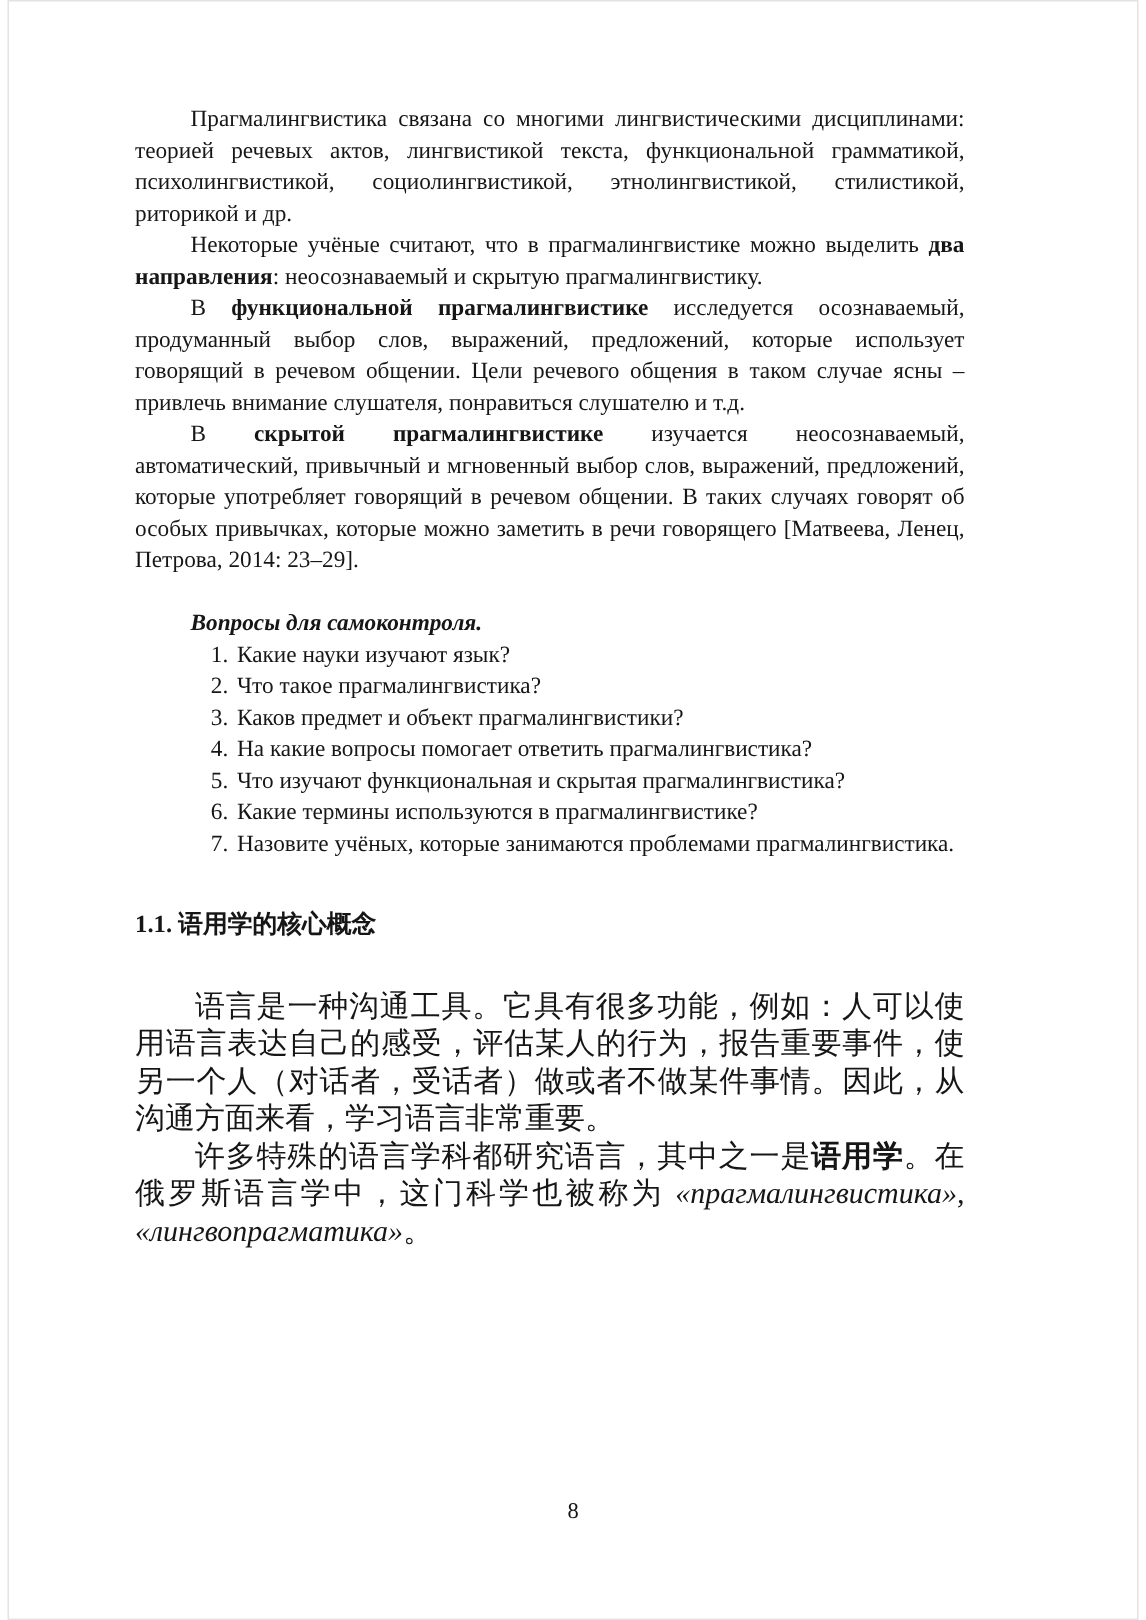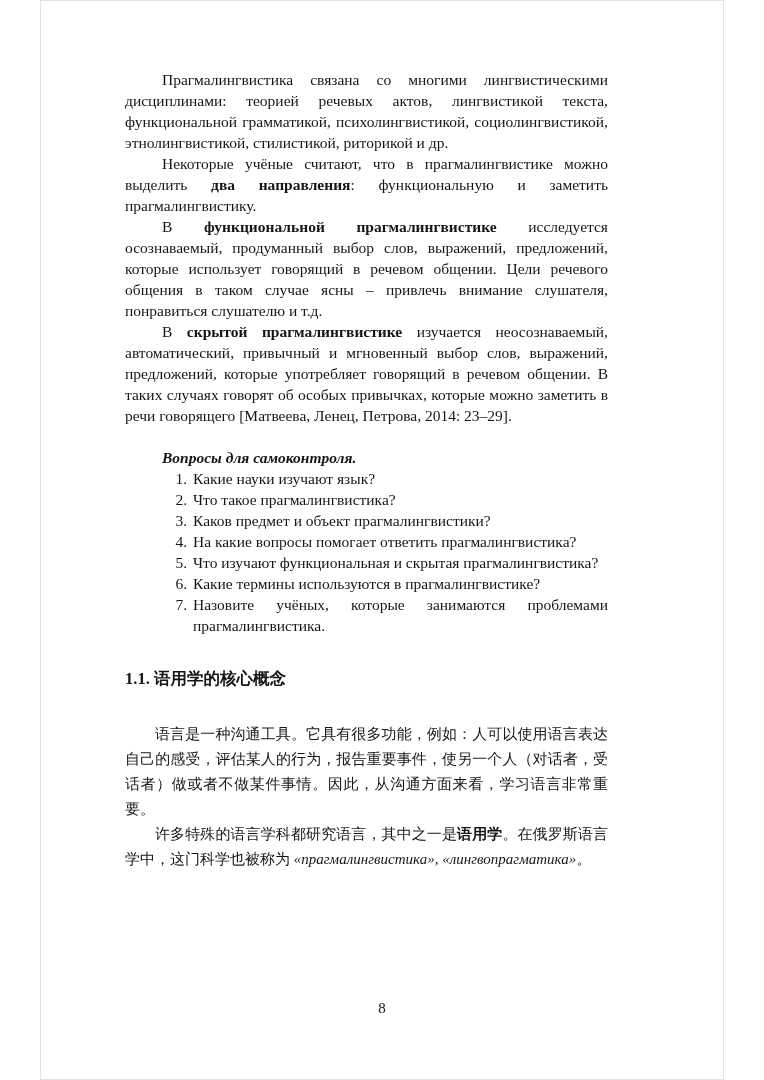--- a/index.html
+++ b/index.html
@@ -1,18 +1,18 @@
 <!DOCTYPE html>
 <html><head>
 <meta charset="utf-8">
 <style>
   * { margin: 0; padding: 0; box-sizing: border-box; }
   html, body { background: #ffffff; }
   .page {
-    width: 684px;
+    width: 754px;
     height: 1080px;
     margin: 0 auto;
     background: #ffffff;
     border: 1px solid #e3e3e3;
     font-family: "Liberation Serif", "DejaVu Serif", serif;
     color: #161616;
     position: relative;
     padding: 68px 115px 0 84px;
     overflow: hidden;
   }
@@ -44,21 +44,21 @@
     padding-left: 2px;
   }
   .cn-heading {
     margin-top: 32px;
     font-size: 16.5px;
     line-height: 22px;
     font-weight: bold;
   }
   .cn-block { margin-top: 32px; }
   .cn-para {
-    font-size: 15px;
+    font-size: 20px;
     line-height: 25px;
     text-align: justify;
     text-indent: 2em;
   }
   .cn-para b { font-weight: bold; }
   .cn-para i { font-style: italic; }
   .page-number {
     position: absolute;
     bottom: 62px;
     left: 0;
@@ -68,21 +68,21 @@
   }
 </style>
 </head>
 <body>
 
 <div class="page">
 
   <div class="body-text">
     <p class="para"><span>Прагмалингвистика связана со многими лингвистическими дисциплинами: теорией речевых актов, лингвистикой текста, функциональной грамматикой, психолингвистикой, социолингвистикой, этнолингвистикой, стилистикой, риторикой и др.</span></p>
 
-    <p class="para"><span>Некоторые учёные считают, что в прагмалингвистике можно выделить </span><b>два направления</b><span>: функциональную и заметить прагмалингвистику.</span></p>
+    <p class="para"><span>Некоторые учёные считают, что в прагмалингвистике можно выделить </span><b>два направления</b><span>: неосознаваемый и скрытую прагмалингвистику.</span></p>
 
     <p class="para"><span>В </span><b>функциональной прагмалингвистике</b><span> исследуется осознаваемый, продуманный выбор слов, выражений, предложений, которые использует говорящий в речевом общении. Цели речевого общения в таком случае ясны – привлечь внимание слушателя, понравиться слушателю и т.д.</span></p>
 
     <p class="para"><span>В </span><b>скрытой прагмалингвистике</b><span> изучается неосознаваемый, автоматический, привычный и мгновенный выбор слов, выражений, предложений, которые употребляет говорящий в речевом общении. В таких случаях говорят об особых привычках, которые можно заметить в речи говорящего [Матвеева, Ленец, Петрова, 2014: 23–29].</span></p>
 
   </div>
 
   <p class="questions-heading">Вопросы для самоконтроля.</p>
 
   <ol class="questions">

